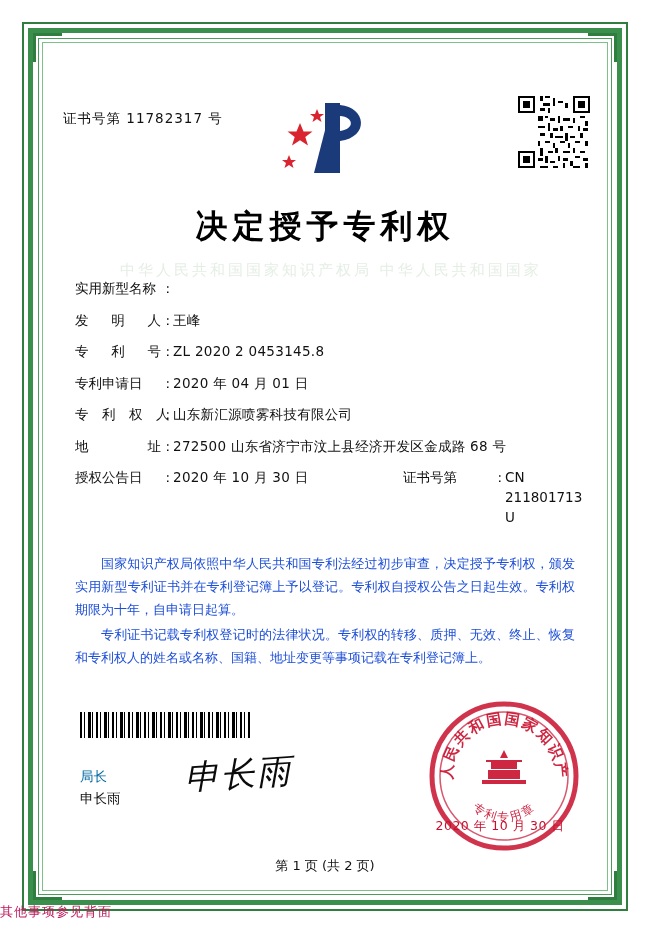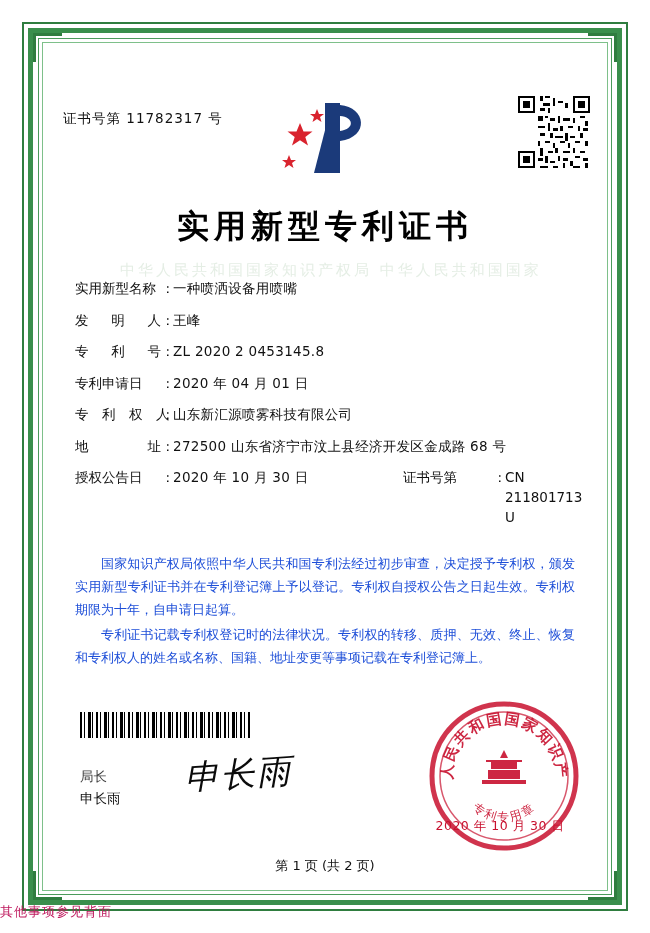--- a/index.html
+++ b/index.html
@@ -197,21 +197,21 @@
         #000 12px, #000 13px, #fff 13px, #fff 16px);
   }
 
   
   .sig-label {
     position: absolute;
     left: 80px;
     top: 765px;
     font-size: 13.5px;
     line-height: 22px;
-    color: #404040;
+    color: #0369a1;
   }
   .sig-name {
     position: absolute;
     left: 80px;
     top: 787px;
     font-size: 13.5px;
     line-height: 22px;
     color: #111;
   }
   .sig-handwriting {
@@ -370,27 +370,26 @@
           <rect x="26" y="25" width="2" height="1"></rect>
         <rect x="9" y="28" width="3" height="1"></rect>
           <rect x="14" y="28" width="2" height="1"></rect>
         <rect x="18" y="27" width="1" height="2"></rect>
           <rect x="22" y="28" width="3" height="1"></rect>
         <rect x="27" y="27" width="1" height="2"></rect>
       </g>
     </svg>
   </div>
 
-  <div class="title">实用新型专利证书</div>
+  <div class="title">决定授予专利权</div>
 
   <div class="fields">
     <div class="field-row">
       <div class="field-label">实用新型名称</div>
       <div class="field-colon">：</div>
-      <div class="field-value">一种喷洒设备用喷嘴</div>
     </div>
     <div class="field-row">
       <div class="field-label spread">
         <span>发</span>
         <span>明</span>
         <span>人</span>
       </div>
       <div class="field-colon">：</div>
       <div class="field-value">王峰</div>
     </div>

